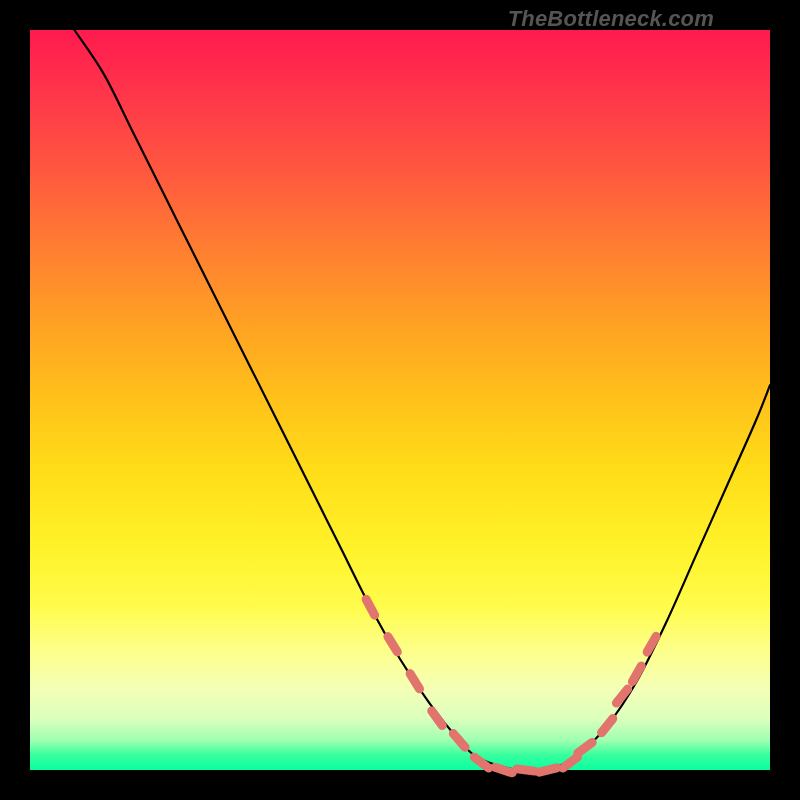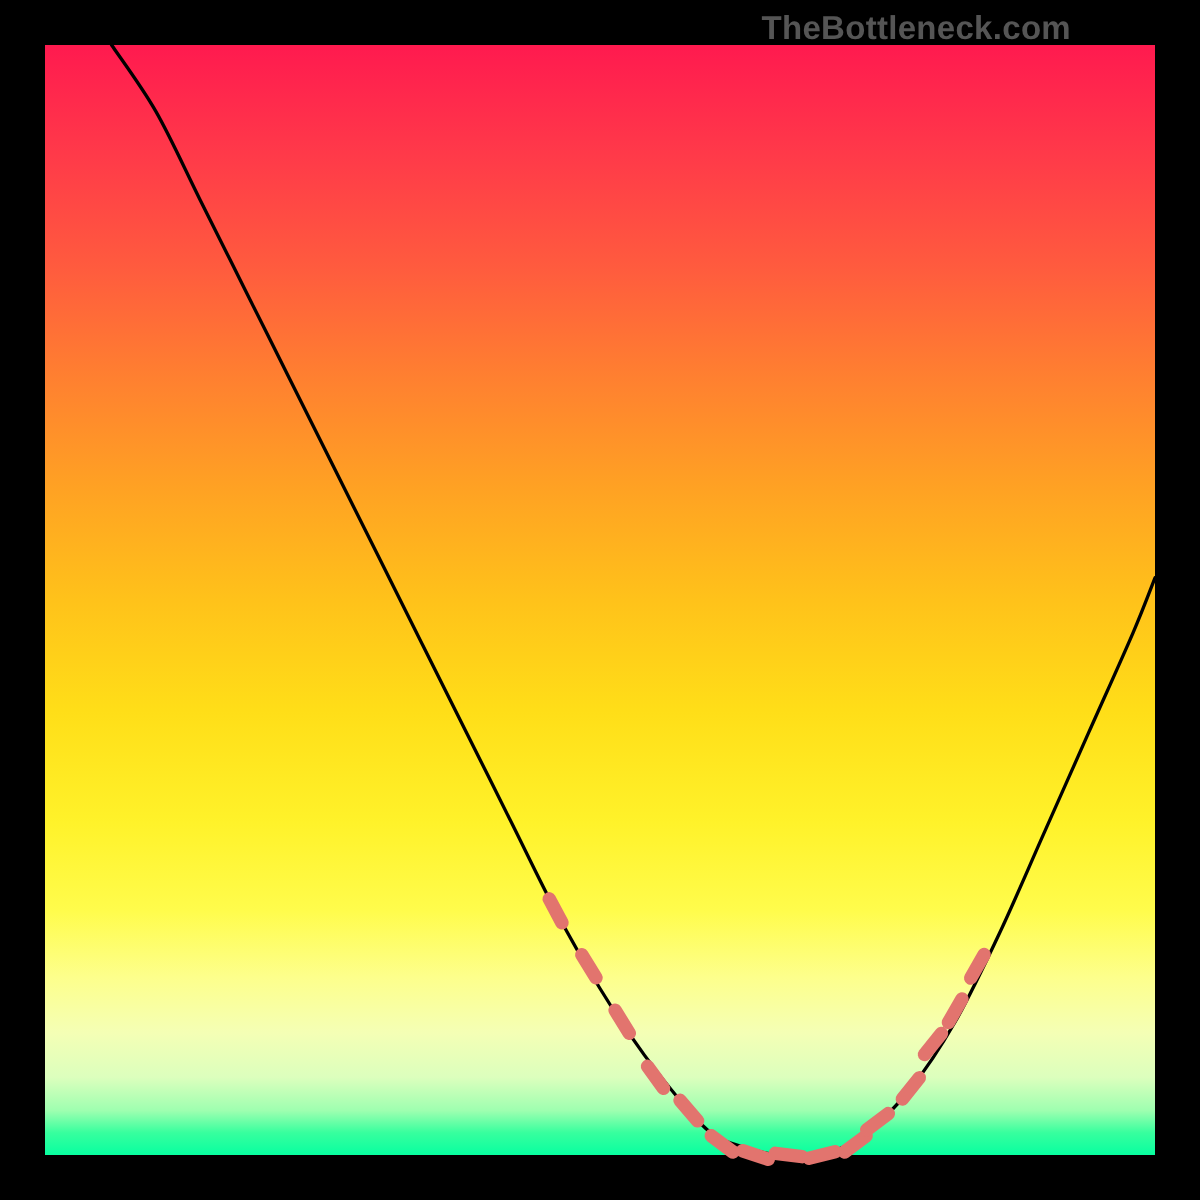--- a/index.html
+++ b/index.html
@@ -9,20 +9,21 @@
     height: 800px;
     overflow: hidden;
     font-family: Arial, Helvetica, sans-serif;
     background: #000;
   }
   .frame {
     position: relative;
     width: 724px;
     height: 800px;
     background: #000;
+    font-style: italic;
   }
   .plot {
     position: absolute;
     left: 30px;
     top: 30px;
     width: 740px;
     height: 740px;
     background: linear-gradient(
       to bottom,
       #ff1a4f 0%,

